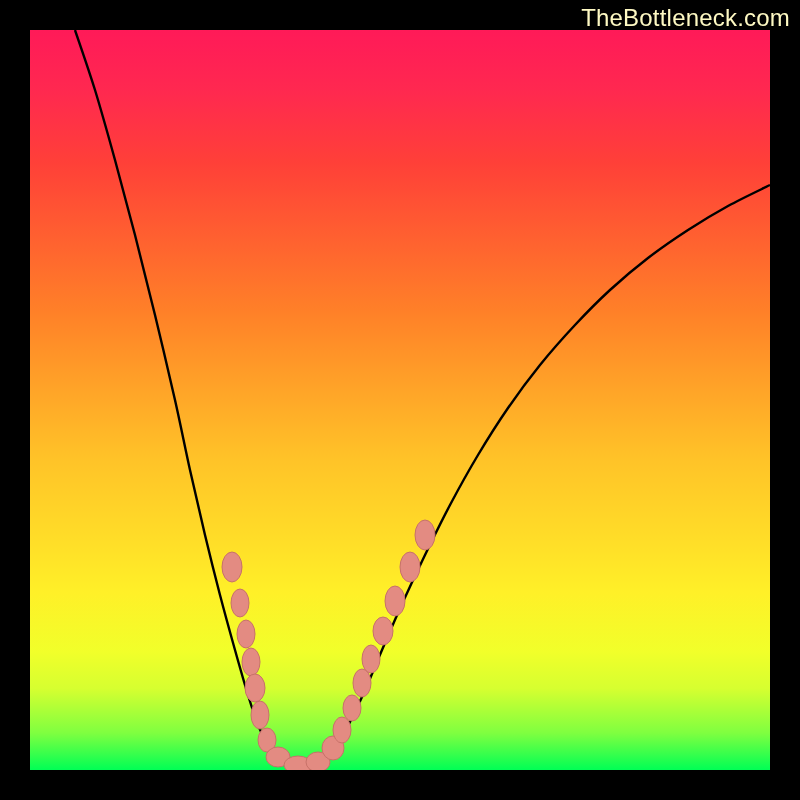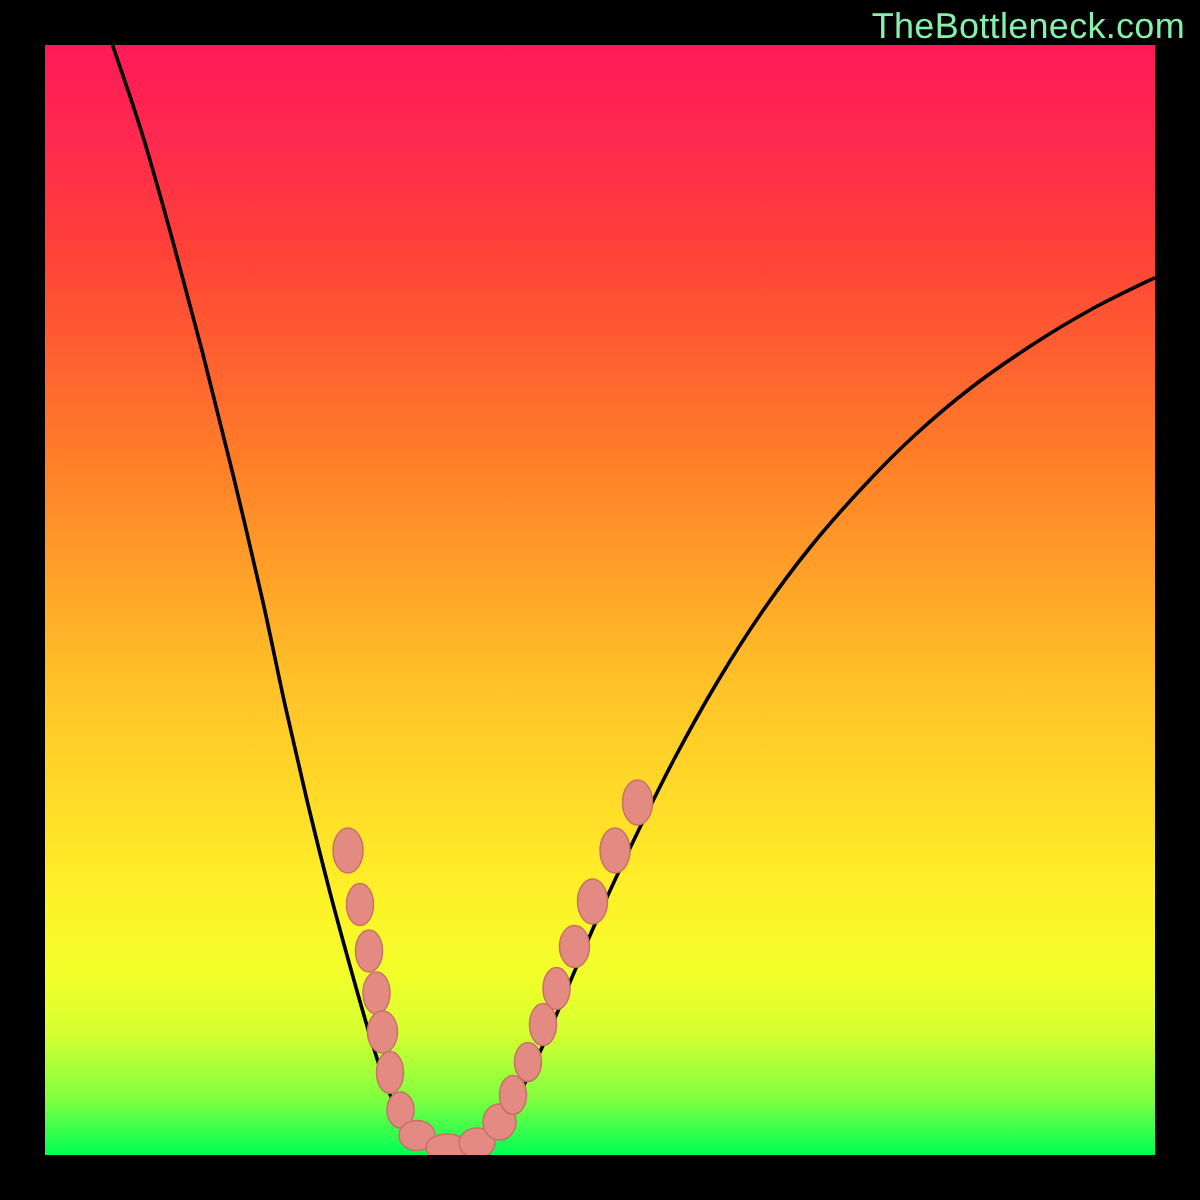--- a/index.html
+++ b/index.html
@@ -31,21 +31,21 @@
       #ff4038 82%,
       #ff2850 92%,
       #ff1a58 100%
     );
   }
   .watermark {
     position: absolute;
     top: 4px;
     right: 10px;
     font-size: 24px;
-    color: #86efac;
+    color: #fef9c3;
     letter-spacing: 0.2px;
     user-select: none;
     pointer-events: none;
     font-weight: 500;
   }
   svg.plot {
     position: absolute;
     left: 30px;
     top: 30px;
     width: 740px;

